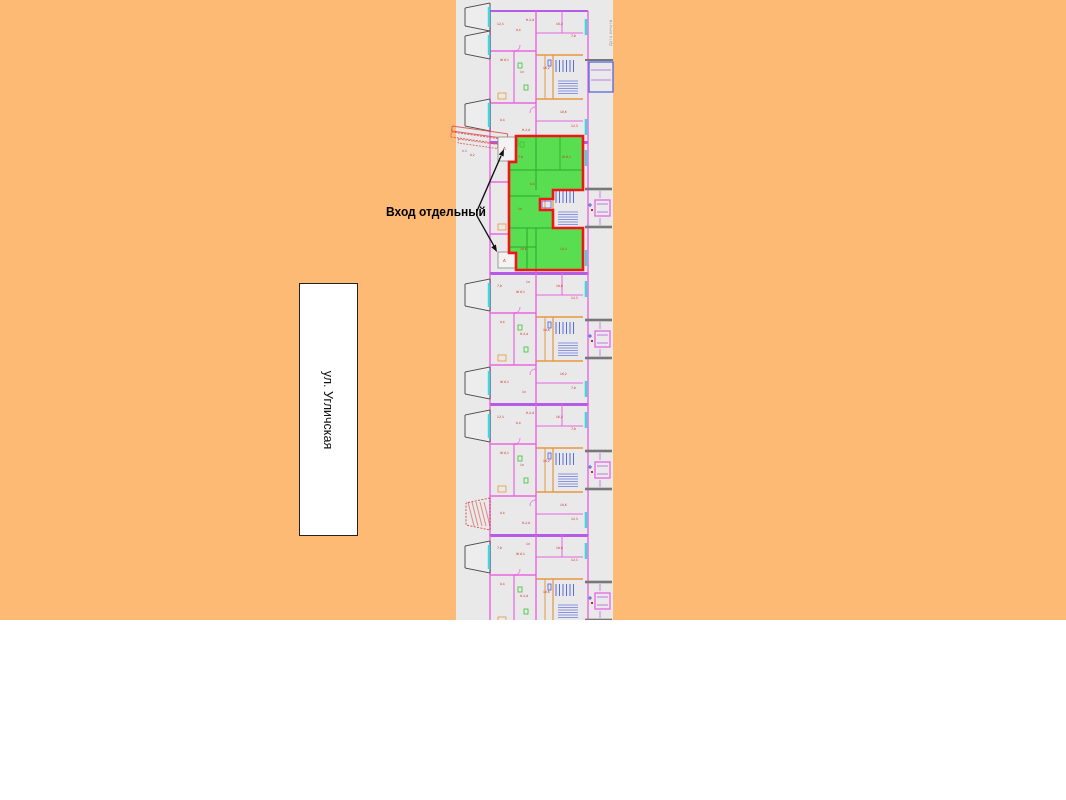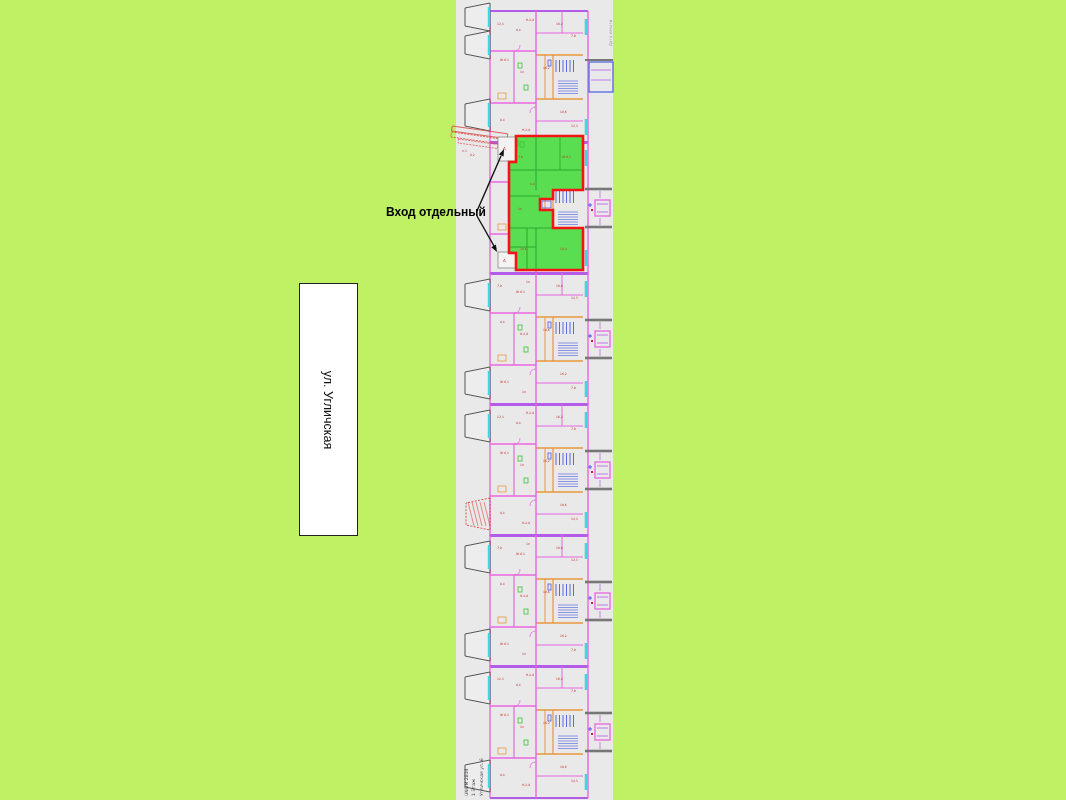--- a/index.html
+++ b/index.html
@@ -1,16 +1,16 @@
 <!DOCTYPE html>
 <html><head>
 <meta charset="utf-8">
 <style>
   html,body{margin:0;padding:0;background:#fff;}
-  .page{position:relative;width:1066px;height:800px;background:#bef264;overflow:hidden;
+  .page{position:relative;width:1066px;height:620px;background:#fdba74;overflow:hidden;
         font-family:"Liberation Sans",sans-serif;}
   .page svg{position:absolute;left:0;top:0;}
   .entrance-label{position:absolute;left:386px;top:205px;font-size:12px;font-weight:bold;
         color:#000;white-space:nowrap;letter-spacing:0px;}
   .street-box{position:absolute;left:299px;top:283px;width:57px;height:251px;
         border:1.6px solid #222;background:#fff;display:flex;align-items:center;justify-content:center;}
   .street-box span{transform:rotate(90deg);white-space:nowrap;font-size:12.5px;color:#111;}
   text{font-family:"DejaVu Sans",sans-serif;}
 </style>
 </head>

